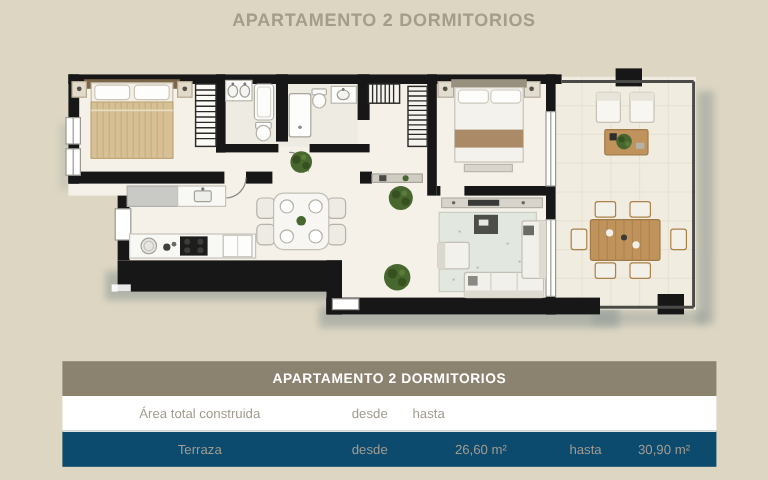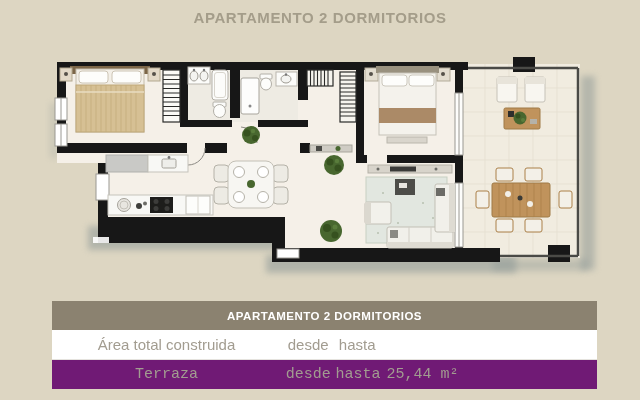--- a/index.html
+++ b/index.html
@@ -14,23 +14,23 @@
   }
   .plan{position:absolute;left:38px;top:48px;width:575px;height:245px;}
   .spec-table{position:absolute;left:52px;top:301px;width:545px;}
   .spec-header{
     height:29px;background:#8b8270;color:#ffffff;
     display:flex;align-items:center;justify-content:center;
     font-size:11.5px;font-weight:bold;letter-spacing:.5px;
   }
   .spec-row{
     height:29px;display:flex;align-items:center;
-    background:#ffffff;font-size:15px;color:#a29c90;
+    background:#ffffff;font-size:11px;color:#a29c90;
   }
-  .spec-row.alt{background:#701a75;border-top:1px solid #e5e3de;font-family:Liberation Mono, monospace;}
+  .spec-row.alt{background:#0c4a6e;border-top:1px solid #e5e3de;}
   .c{text-align:center;}
   .c1{width:42%;} .c2{width:10%;} .c3{width:24%;} .c4{width:8%;} .c5{width:16%;}
 </style>
 </head>
 <body>
 
 <div class="title">APARTAMENTO 2 DORMITORIOS</div>
 
 <div class="plan">
 <svg width="575" height="245" viewBox="0 0 575 245" xmlns="http://www.w3.org/2000/svg">
@@ -311,16 +311,17 @@
 <div class="spec-table">
   <div class="spec-header">APARTAMENTO 2 DORMITORIOS</div>
   <div class="spec-row">
     <div class="c c1">Área total construida</div>
     <div class="c c2">desde</div>
     <div class="c c4">hasta</div>
   </div>
   <div class="spec-row alt">
     <div class="c c1">Terraza</div>
     <div class="c c2">desde</div>
+    <div class="c c3">26,60 m²</div>
     <div class="c c4">hasta</div>
-    <div class="c c5">25,44 m²</div>
+    <div class="c c5">30,90 m²</div>
   </div>
 </div>
 
 </body></html>

